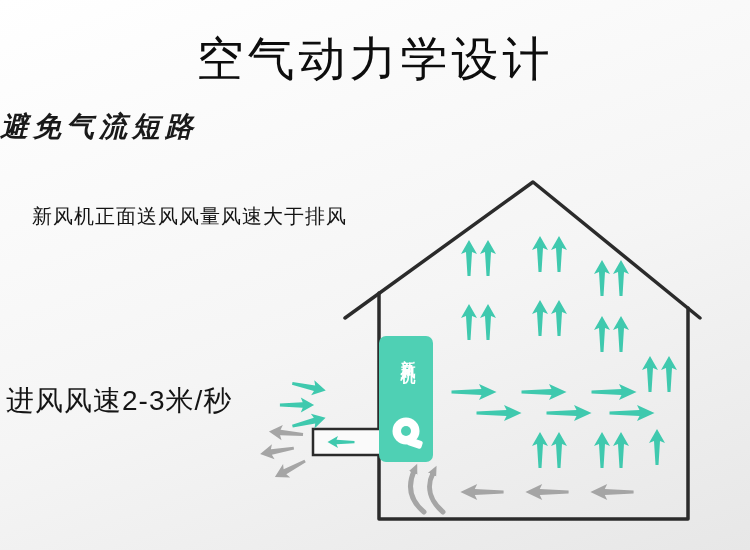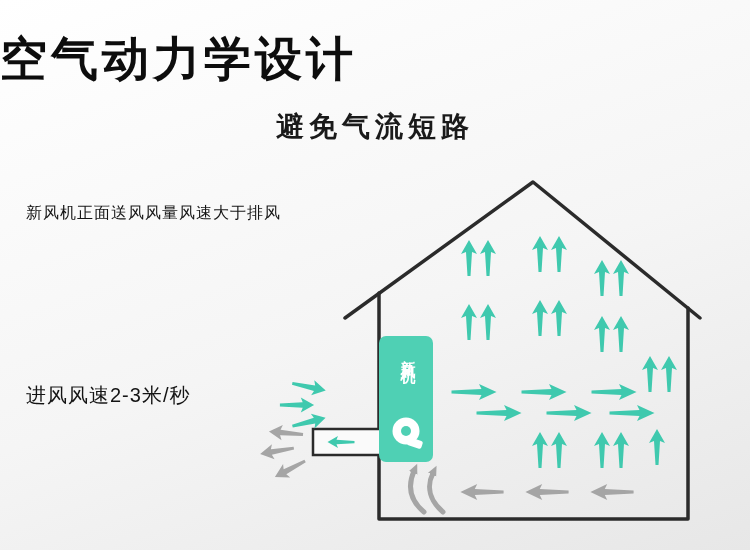--- a/index.html
+++ b/index.html
@@ -4,31 +4,31 @@
 <style>
   html,body{margin:0;padding:0;background:#e9e9e9;}
   .stage{
     position:relative;width:750px;height:550px;overflow:hidden;
     background:linear-gradient(160deg,#ffffff 0%,#f5f5f5 55%,#e7e7e7 100%);
     font-family:"Liberation Sans",sans-serif;color:#111;
   }
   .diagram{position:absolute;left:0;top:0;}
   .title{
     position:absolute;top:28px;left:0;width:100%;margin:0;
-    text-align:left;font-size:47px;font-weight:700;letter-spacing:4px;color:#0d0d0d;
+    text-align:center;font-size:47px;font-weight:400;letter-spacing:4px;color:#0d0d0d;
   }
   .subtitle{
     position:absolute;top:108px;left:0;width:100%;
-    text-align:center;font-size:28px;font-weight:600;letter-spacing:5px;color:#1a1a1a;
+    font-size:28px;font-weight:600;letter-spacing:5px;color:#1a1a1a;font-style:italic;
   }
   .desc{
-    position:absolute;top:200px;left:26px;
-    font-size:16px;line-height:1.6;letter-spacing:1px;color:#141414;
+    position:absolute;top:200px;left:32px;
+    font-size:20px;line-height:1.6;letter-spacing:1px;color:#141414;
   }
-  .speed{position:absolute;left:26px;font-size:20px;letter-spacing:1px;color:#141414;}
+  .speed{position:absolute;left:6px;font-size:28px;letter-spacing:1px;color:#141414;}
   .speed.intake{top:382px;}
   .speed.exhaust{top:440px;}
   .device-label{
     position:absolute;left:398px;top:347px;
     writing-mode:vertical-rl;text-orientation:upright;
     color:#ffffff;font-size:15px;font-weight:600;letter-spacing:5px;
   }
 </style>
 </head>
 <body>

